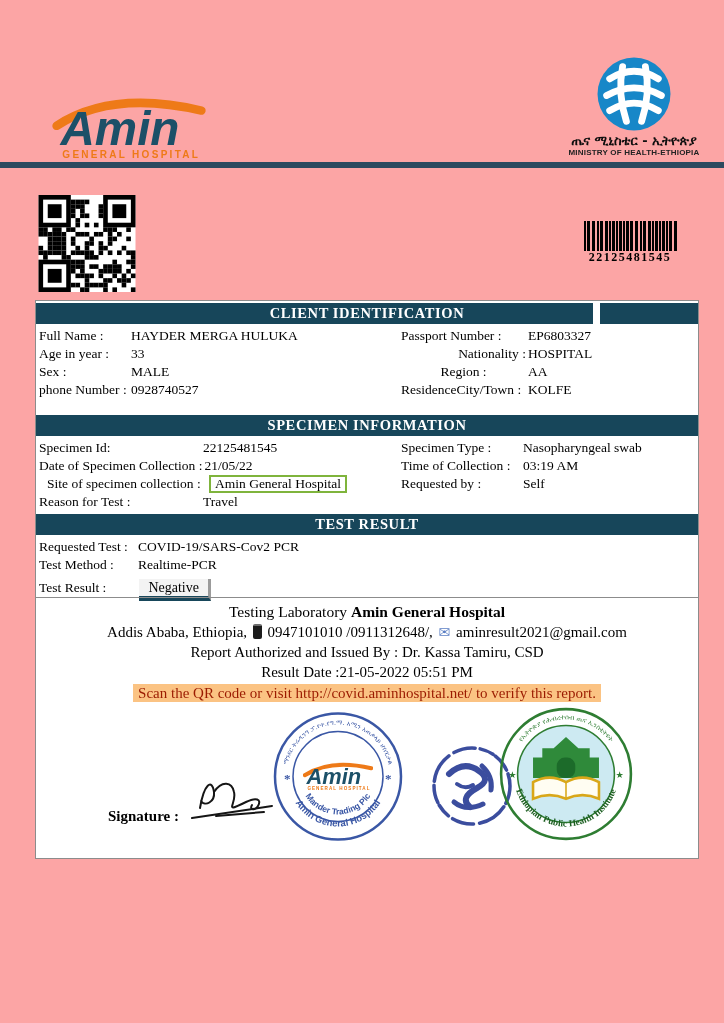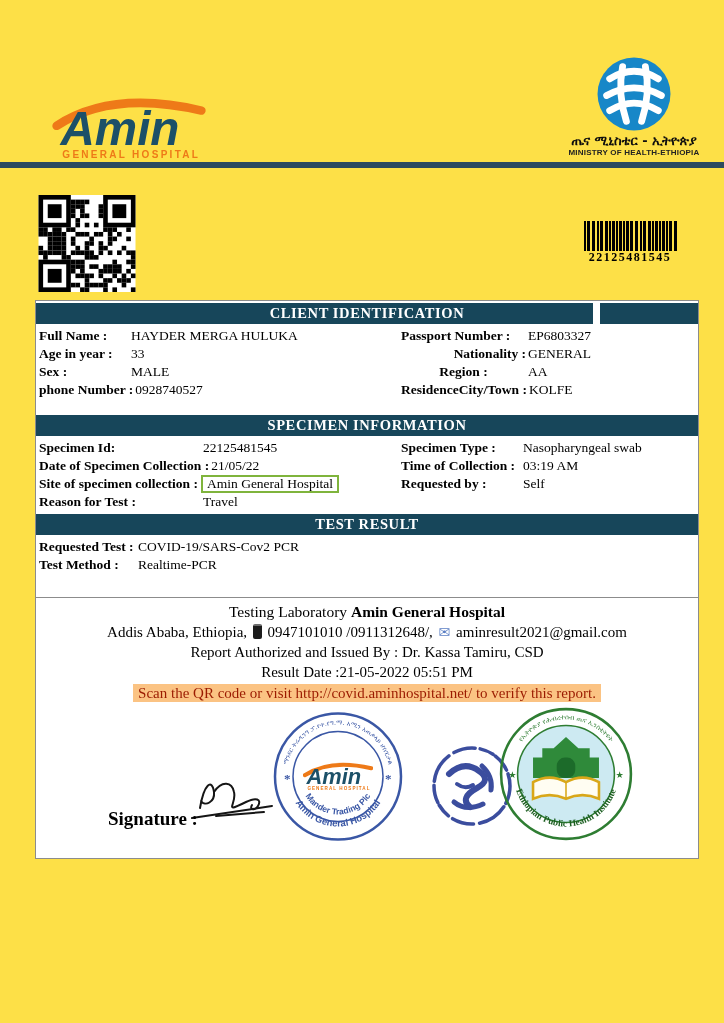--- a/index.html
+++ b/index.html
@@ -1,16 +1,16 @@
 <!DOCTYPE html>
 <html><head>
 <meta charset="utf-8">
 <style>
   html,body{margin:0;padding:0;background:#fff;}
-  .page{position:relative;width:724px;height:1023px;background:#fde047;overflow:hidden;
+  .page{position:relative;width:724px;height:1023px;background:#fca5a5;overflow:hidden;
         font-family:"Liberation Serif",serif;color:#000;}
 
   
   .amin-logo{position:absolute;left:50px;top:82px;width:158px;height:80px;}
   .moh{position:absolute;left:556px;top:56px;width:156px;text-align:center;}
   .moh svg{width:76px;height:76px;display:block;margin:0 auto;}
   .moh .am{font-family:"DejaVu Sans",sans-serif;font-weight:bold;font-size:13px;color:#0d0d0d;line-height:1.1;margin-top:2px;}
   .moh .en{font-family:"Liberation Sans",sans-serif;font-weight:bold;font-size:8px;color:#222;letter-spacing:.2px;}
   .top-rule{position:absolute;left:0;top:162px;width:724px;height:6px;background:#2c4a5f;}
 
@@ -25,21 +25,21 @@
   .doc{position:absolute;left:35px;top:300px;width:662px;height:557px;border:1px solid #8c8c8c;background:#fff;}
   .secbar{height:21px;background:#17465a;color:#fff;font-weight:bold;font-size:14.5px;line-height:21px;
           text-align:center;letter-spacing:.6px;position:relative;}
   .secbar.client{margin-top:2px;}
   .secbar.client::after{content:"";position:absolute;right:98px;top:0;width:7px;height:100%;background:#fff;}
   .secbar.specimen{margin-top:13px;}
   .cols{display:flex;padding:3px 0;}
   .half{width:50%;box-sizing:border-box;}
   .half.right .frow{padding-left:34px;}
   .frow{display:flex;padding-left:3px;font-size:13.5px;line-height:18px;white-space:nowrap;}
-  .lbl{font-weight:bold;display:inline-block;}
+  .lbl{font-weight:normal;display:inline-block;}
   .val{padding-left:2px;}
   .val.boxed{border:2px solid #7fb43c;padding:0 4px;line-height:14px;align-self:center;}
   .testrows{padding:3px 0;}
   .result-row{margin-top:2px;height:24px;font-size:13.5px;padding-left:3px;}
   .result-row .lbl{min-width:97px;}
   .neg-tab{display:inline-block;background:#f3f3f3;border-right:3px solid #9b9b9b;border-bottom:5px solid #17465a;
            padding:0 9px;font-size:14px;line-height:17px;}
 
   
   .footerbox{position:absolute;left:0;right:0;top:296px;bottom:0;border-top:1px solid #8c8c8c;text-align:center;}
@@ -47,21 +47,21 @@
   .f2,.f3,.f4{font-size:15px;margin-top:3px;}
   .f5{margin-top:3px;}
   .hl{background:#fbc383;color:#9b1b00;font-size:15px;padding:1px 5px;}
   .phone-icon{display:inline-block;width:9px;height:13px;background:#1c1c1c;border-radius:2px;vertical-align:-2px;
               border-top:2px solid #6e6e6e;margin:0 2px;}
   .mail-icon{color:#5b7fc4;font-family:"DejaVu Sans",sans-serif;font-size:14px;margin:0 2px;}
   .stamp-amin{position:absolute;left:236px;top:112px;width:132px;height:133px;}
   .stamp-ink{position:absolute;left:388px;top:144px;width:96px;height:88px;opacity:.92;}
   .stamp-ephi{position:absolute;left:462px;top:106px;width:136px;height:140px;}
   .sig-scrawl{position:absolute;left:150px;top:174px;width:118px;height:56px;}
-  .sig-label{position:absolute;left:72px;top:210px;font-weight:bold;font-size:19px;}
+  .sig-label{position:absolute;left:72px;top:210px;font-weight:bold;font-size:15px;}
 </style>
 </head>
 <body>
 
 <svg width="0" height="0" style="position:absolute">
   <defs>
     <g id="aminmark">
       <path d="M4 46 Q 62 8 156 30" fill="none" stroke="#ee7a18" stroke-width="9" stroke-linecap="round"></path>
       <text x="8" y="66" font-family="Liberation Sans, sans-serif" font-size="50" font-weight="bold" font-style="italic" fill="#1c5068">Amin</text>
       <text x="10" y="80" font-family="Liberation Sans, sans-serif" font-size="10.5" font-weight="bold" letter-spacing="2.4" fill="#ee7a18">GENERAL HOSPITAL</text>
@@ -327,21 +327,21 @@
             <span class="val">0928740527</span>
           </div>
         </div>
       <div class="half right">
           <div class="frow">
             <span class="lbl" style="min-width: 125px;">Passport Number :</span>
             <span class="val">EP6803327</span>
           </div>
           <div class="frow">
             <span class="lbl" style="min-width: 125px; text-align: right;">Nationality :</span>
-            <span class="val">GENERAL</span>
+            <span class="val">HOSPITAL</span>
           </div>
           <div class="frow">
             <span class="lbl" style="min-width: 125px; text-align: center;">Region :</span>
             <span class="val">AA</span>
           </div>
           <div class="frow">
             <span class="lbl" style="min-width: 125px;">ResidenceCity/Town :</span>
             <span class="val">KOLFE</span>
           </div>
         </div>
@@ -354,21 +354,21 @@
       <div class="half">
           <div class="frow">
             <span class="lbl" style="min-width: 162px;">Specimen Id:</span>
             <span class="val">22125481545</span>
           </div>
           <div class="frow">
             <span class="lbl" style="min-width: 162px;">Date of Specimen Collection :</span>
             <span class="val">21/05/22</span>
           </div>
           <div class="frow">
-            <span class="lbl" style="min-width: 162px;">Site of specimen collection :</span>
+            <span class="lbl" style="min-width: 162px; margin-left: 8px;">Site of specimen collection :</span>
             <span class="val boxed">Amin General Hospital</span>
           </div>
           <div class="frow">
             <span class="lbl" style="min-width: 162px;">Reason for Test :</span>
             <span class="val">Travel</span>
           </div>
         </div>
       <div class="half right">
           <div class="frow">
             <span class="lbl" style="min-width: 120px;">Specimen Type :</span>
@@ -392,20 +392,24 @@
         <div class="frow">
           <span class="lbl" style="min-width: 97px;">Requested Test :</span>
           <span class="val">COVID-19/SARS-Cov2 PCR</span>
         </div>
         <div class="frow">
           <span class="lbl" style="min-width: 97px;">Test Method :</span>
           <span class="val">Realtime-PCR</span>
         </div>
       </div>
 
+    <div class="result-row">
+      <span class="lbl">Test Result :</span>
+      <span class="neg-tab">Negative</span>
+    </div>
 
     <div class="footerbox">
       <div class="f1">
         <span>Testing Laboratory </span><b>Amin General Hospital</b>
       </div>
       <div class="f2">
         <span>Addis Ababa, Ethiopia, </span><span class="phone-icon"></span>
         <span>0947101010 /0911312648/, </span><span class="mail-icon">✉</span>
         <span>aminresult2021@gmail.com</span>
       </div>

